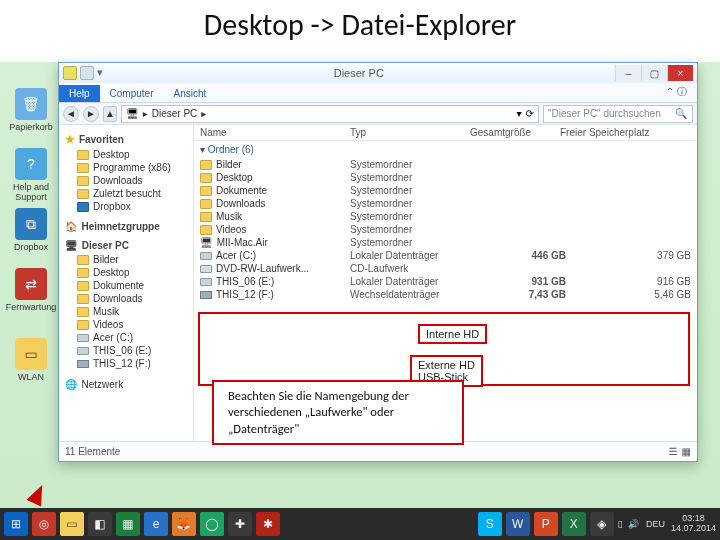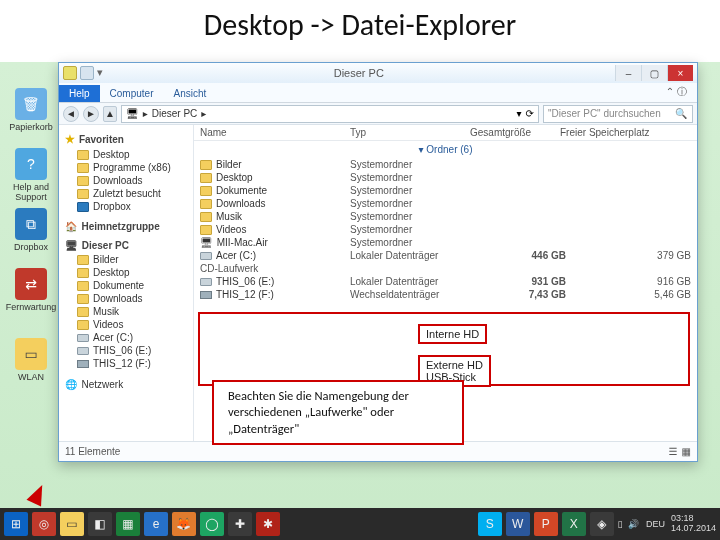--- a/index.html
+++ b/index.html
@@ -30,34 +30,34 @@
   .navpane .item { display:flex;align-items:center;gap:4px; padding:1px 0 1px 18px; color:#333;}
   .folder-ic{width:12px;height:10px;background:#f4cf5e;border:1px solid #c9a63a;border-radius:1px;display:inline-block;}
   .drive-ic{width:12px;height:8px;background:#c9d4db;border:1px solid #8a99a4;border-radius:1px;display:inline-block;}
   .star-ic{color:#e2b200;font-size:11px;}
   .main { flex:1; padding:2px 0 0; font-size:10px; color:#333; position:relative;}
   .cols { display:flex; padding:0 6px 2px; color:#555; border-bottom:1px solid #e6eaee; font-size:10px;}
   .col-name{width:150px;}
   .col-type{width:120px;}
   .col-size{width:90px;}
   .col-free{flex:1;}
-  .section-hdr { padding:3px 6px; color:#2a5c9a; font-size:10px;text-align:center;}
+  .section-hdr { padding:3px 6px; color:#2a5c9a; font-size:10px;}
   .row { display:flex; align-items:center; padding:1px 6px; gap:6px;}
   .row .n { width:144px; display:flex;align-items:center;gap:4px; }
   .row .t { width:120px; color:#555;}
   .row .s { width:90px; text-align:right; color:#555;font-weight:bold;}
   .row .f { flex:1; text-align:right; color:#555;}
   .redbox { border:2px solid #c00; position:absolute; }
   .label1 { position:absolute; background:#fff; border:2px solid #c00; font-size:11px; padding:2px 6px; color:#222;}
   .statusbar { height:20px; border-top:1px solid #dbe3ea; display:flex; align-items:center; padding:0 6px; font-size:10px; color:#555; background:#fafcfe;}
   .taskbar { position:absolute; bottom:0; left:0; right:0; height:32px; background:#2a2a2a; display:flex; align-items:center; padding:0 4px; gap:4px;}
   .tb-btn { width:24px; height:24px; background:#3a3a3a; border-radius:2px; display:flex;align-items:center;justify-content:center;color:#eee;font-size:12px;}
   .tb-spacer{flex:1;}
   .tb-right { display:flex; align-items:center; gap:6px; color:#ddd; font-size:9px;}
-  .tb-clock { text-align:left; line-height:1.1;}
+  .tb-clock { text-align:center; line-height:1.1;}
   .red-arrow { position:absolute; left:30px; bottom:36px; width:0;height:0;border-left:8px solid transparent;border-right:8px solid transparent;border-bottom:20px solid #c00; transform:rotate(25deg);}
   .annotation-big { position:absolute; background:#fff; border:2px solid #c00; padding:6px 14px; font-size:12.5px; line-height:1.3; color:#111; font-family: Calibri, sans-serif;}
   .netw-item{display:flex;align-items:center;gap:4px;padding:1px 0 1px 6px;}
   .usb-ic{width:12px;height:8px;background:#9fb0bb;border:1px solid #6d7c86;display:inline-block;}
 </style>
 </head>
 <body>
 
 <div class="slide-title">Desktop -&gt; Datei-Explorer</div>
 
@@ -255,20 +255,24 @@
         <div class="row">
             <div class="n">
               <span class="drive-ic"></span>
               <span>Acer (C:)</span>
             </div>
             <div class="t">Lokaler Datenträger</div>
             <div class="s">446 GB</div>
             <div class="f">379 GB</div>
           </div>
         <div class="row">
+            <div class="n">
+              <span class="drive-ic" style="background:#dcdcdc"></span>
+              <span>DVD-RW-Laufwerk...</span>
+            </div>
             <div class="t">CD-Laufwerk</div>
             <div class="s"></div>
             <div class="f"></div>
           </div>
         <div class="row">
             <div class="n">
               <span class="drive-ic"></span>
               <span>THIS_06 (E:)</span>
             </div>
             <div class="t">Lokaler Datenträger</div>
@@ -280,21 +284,21 @@
               <span class="usb-ic"></span>
               <span>THIS_12 (F:)</span>
             </div>
             <div class="t">Wechseldatenträger</div>
             <div class="s">7,43 GB</div>
             <div class="f">5,46 GB</div>
           </div>
 
         <div class="redbox" style="top:187px;left:4px;width:492px;height:74px"></div>
         <div class="label1" style="top:199px;left:224px">Interne HD</div>
-        <div class="label1" style="top:230px;left:224px;line-height:1.1"><span>Externe HD</span><br><span>USB-Stick</span></div>
+        <div class="label1" style="top:230px;left:216px;line-height:1.1"><span>Externe HD</span><br><span>USB-Stick</span></div>
       </div>
     </div>
 
     <div class="statusbar">
       <span>11 Elemente</span>
       <span style="flex:1"></span>
       <span>☰</span>
       <span style="margin-left:4px">▦</span>
     </div>
   </div>

